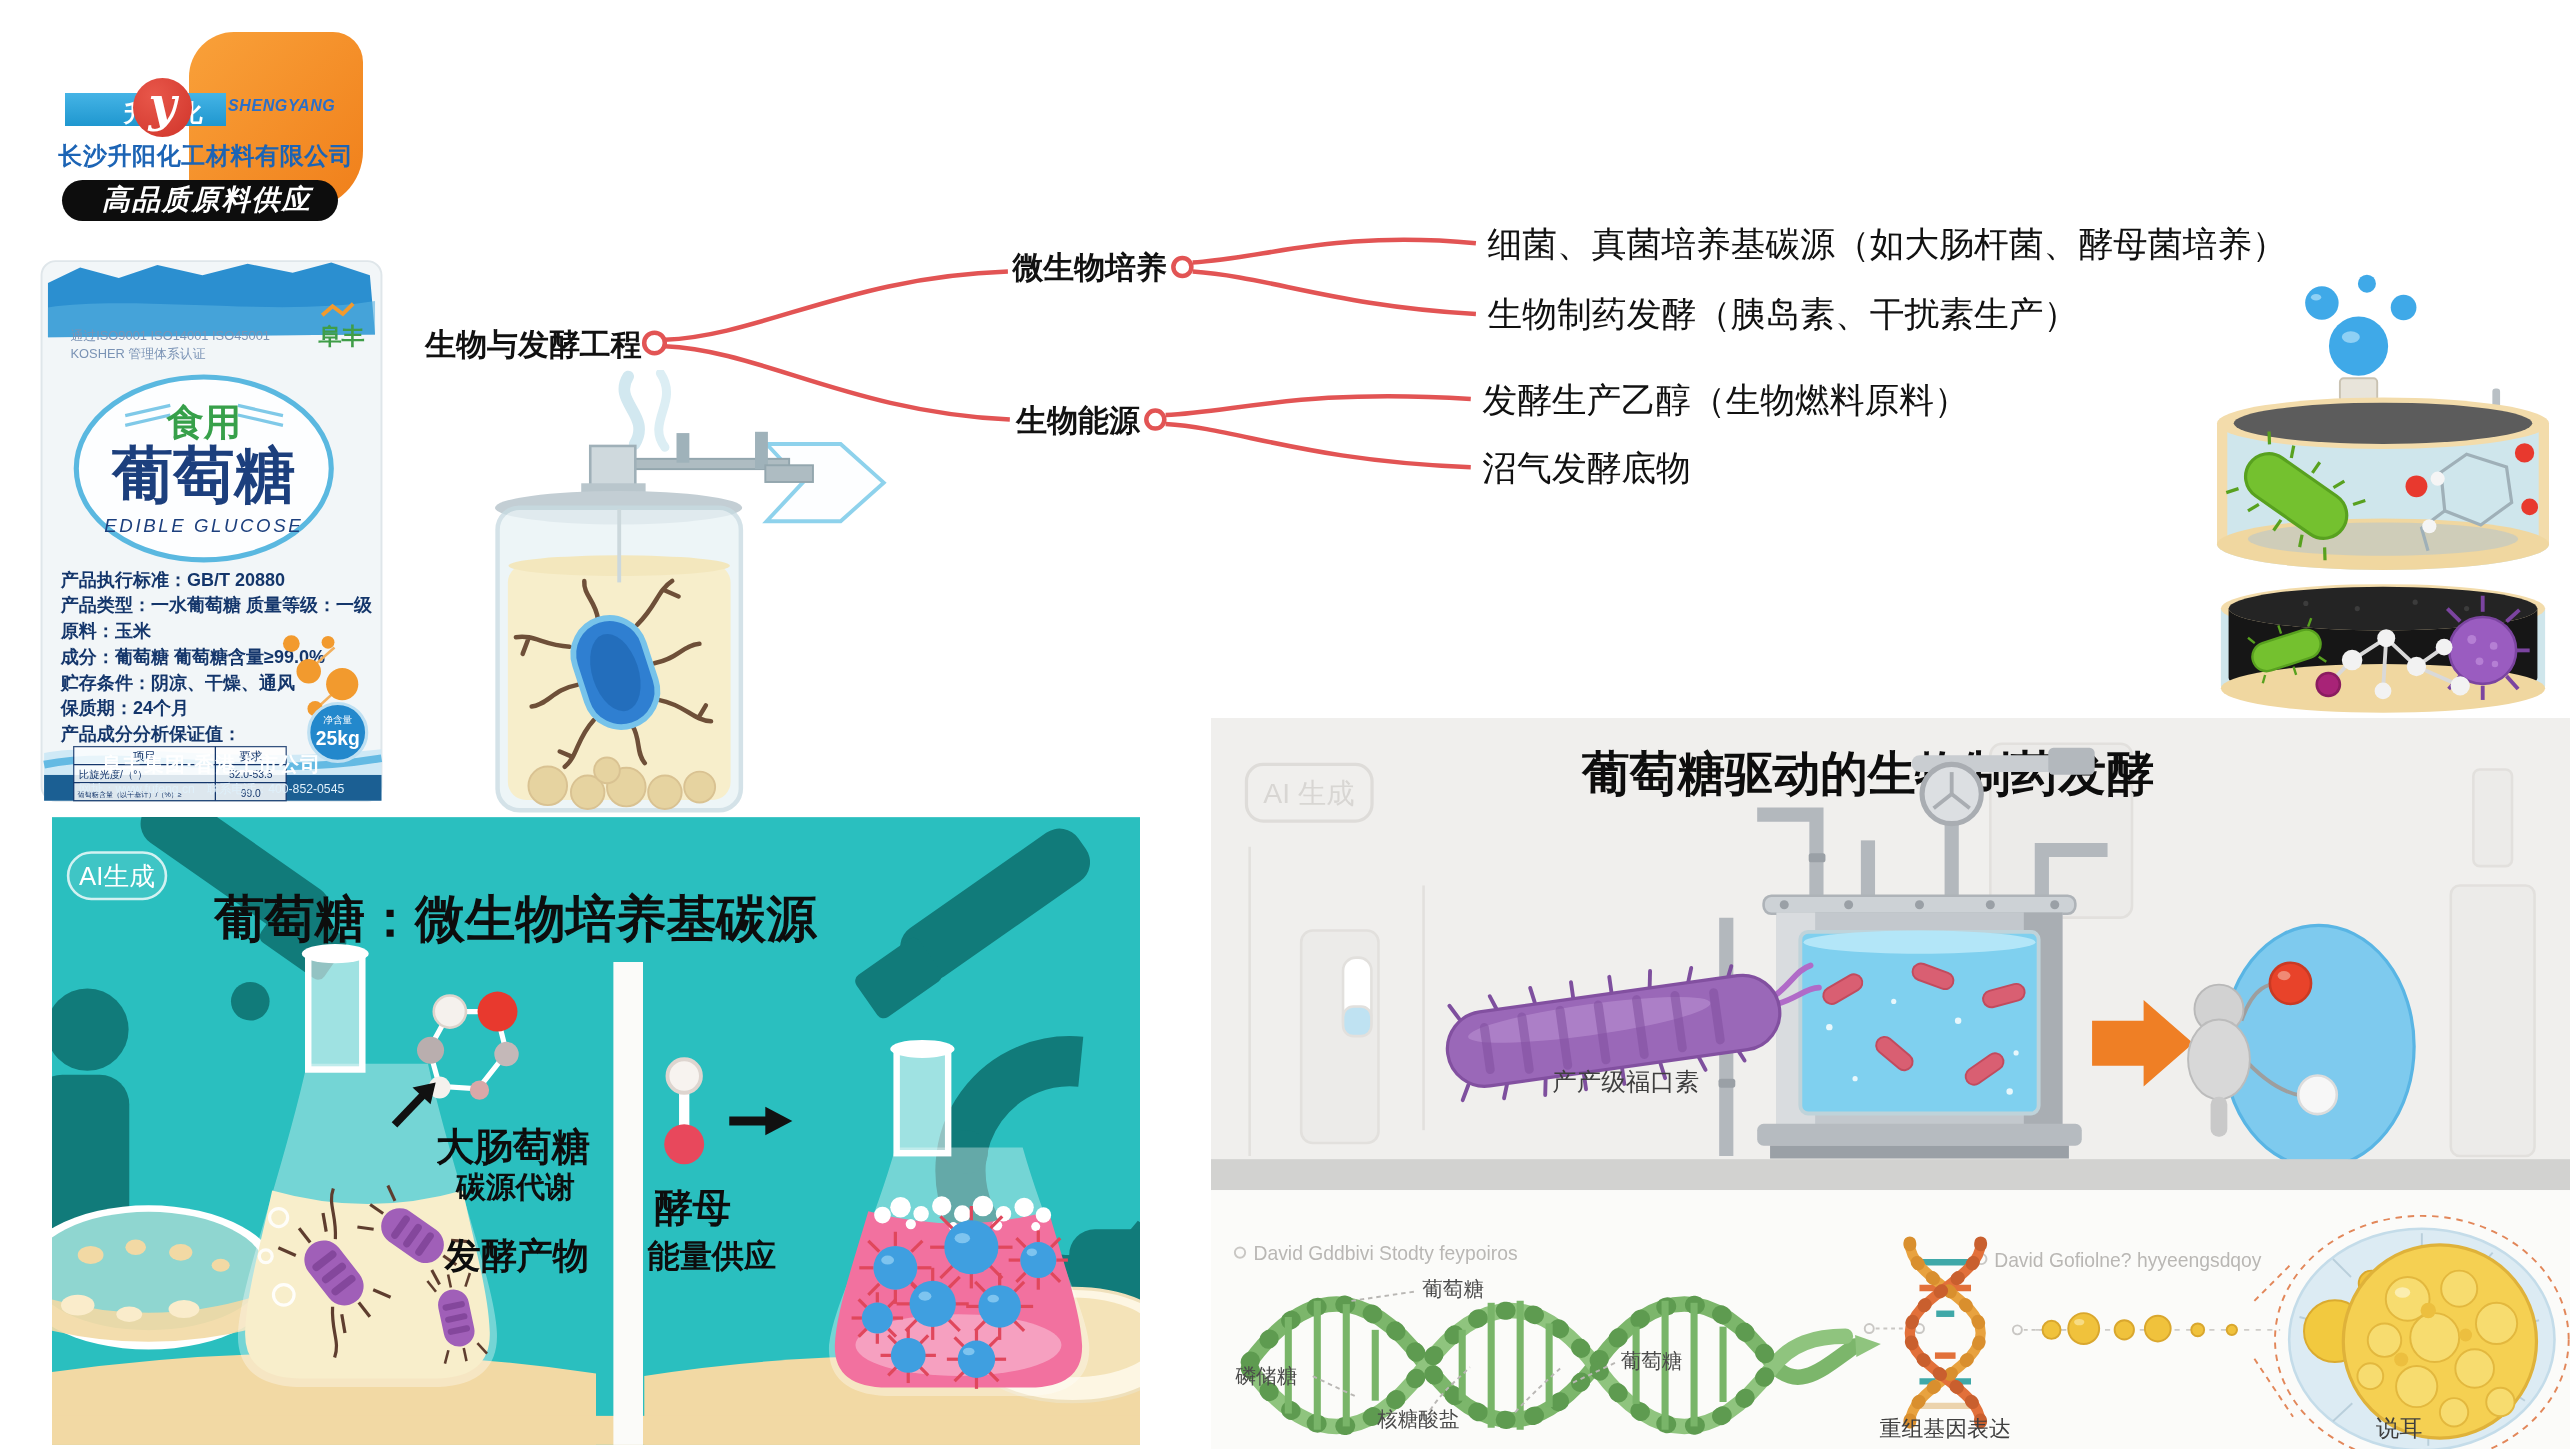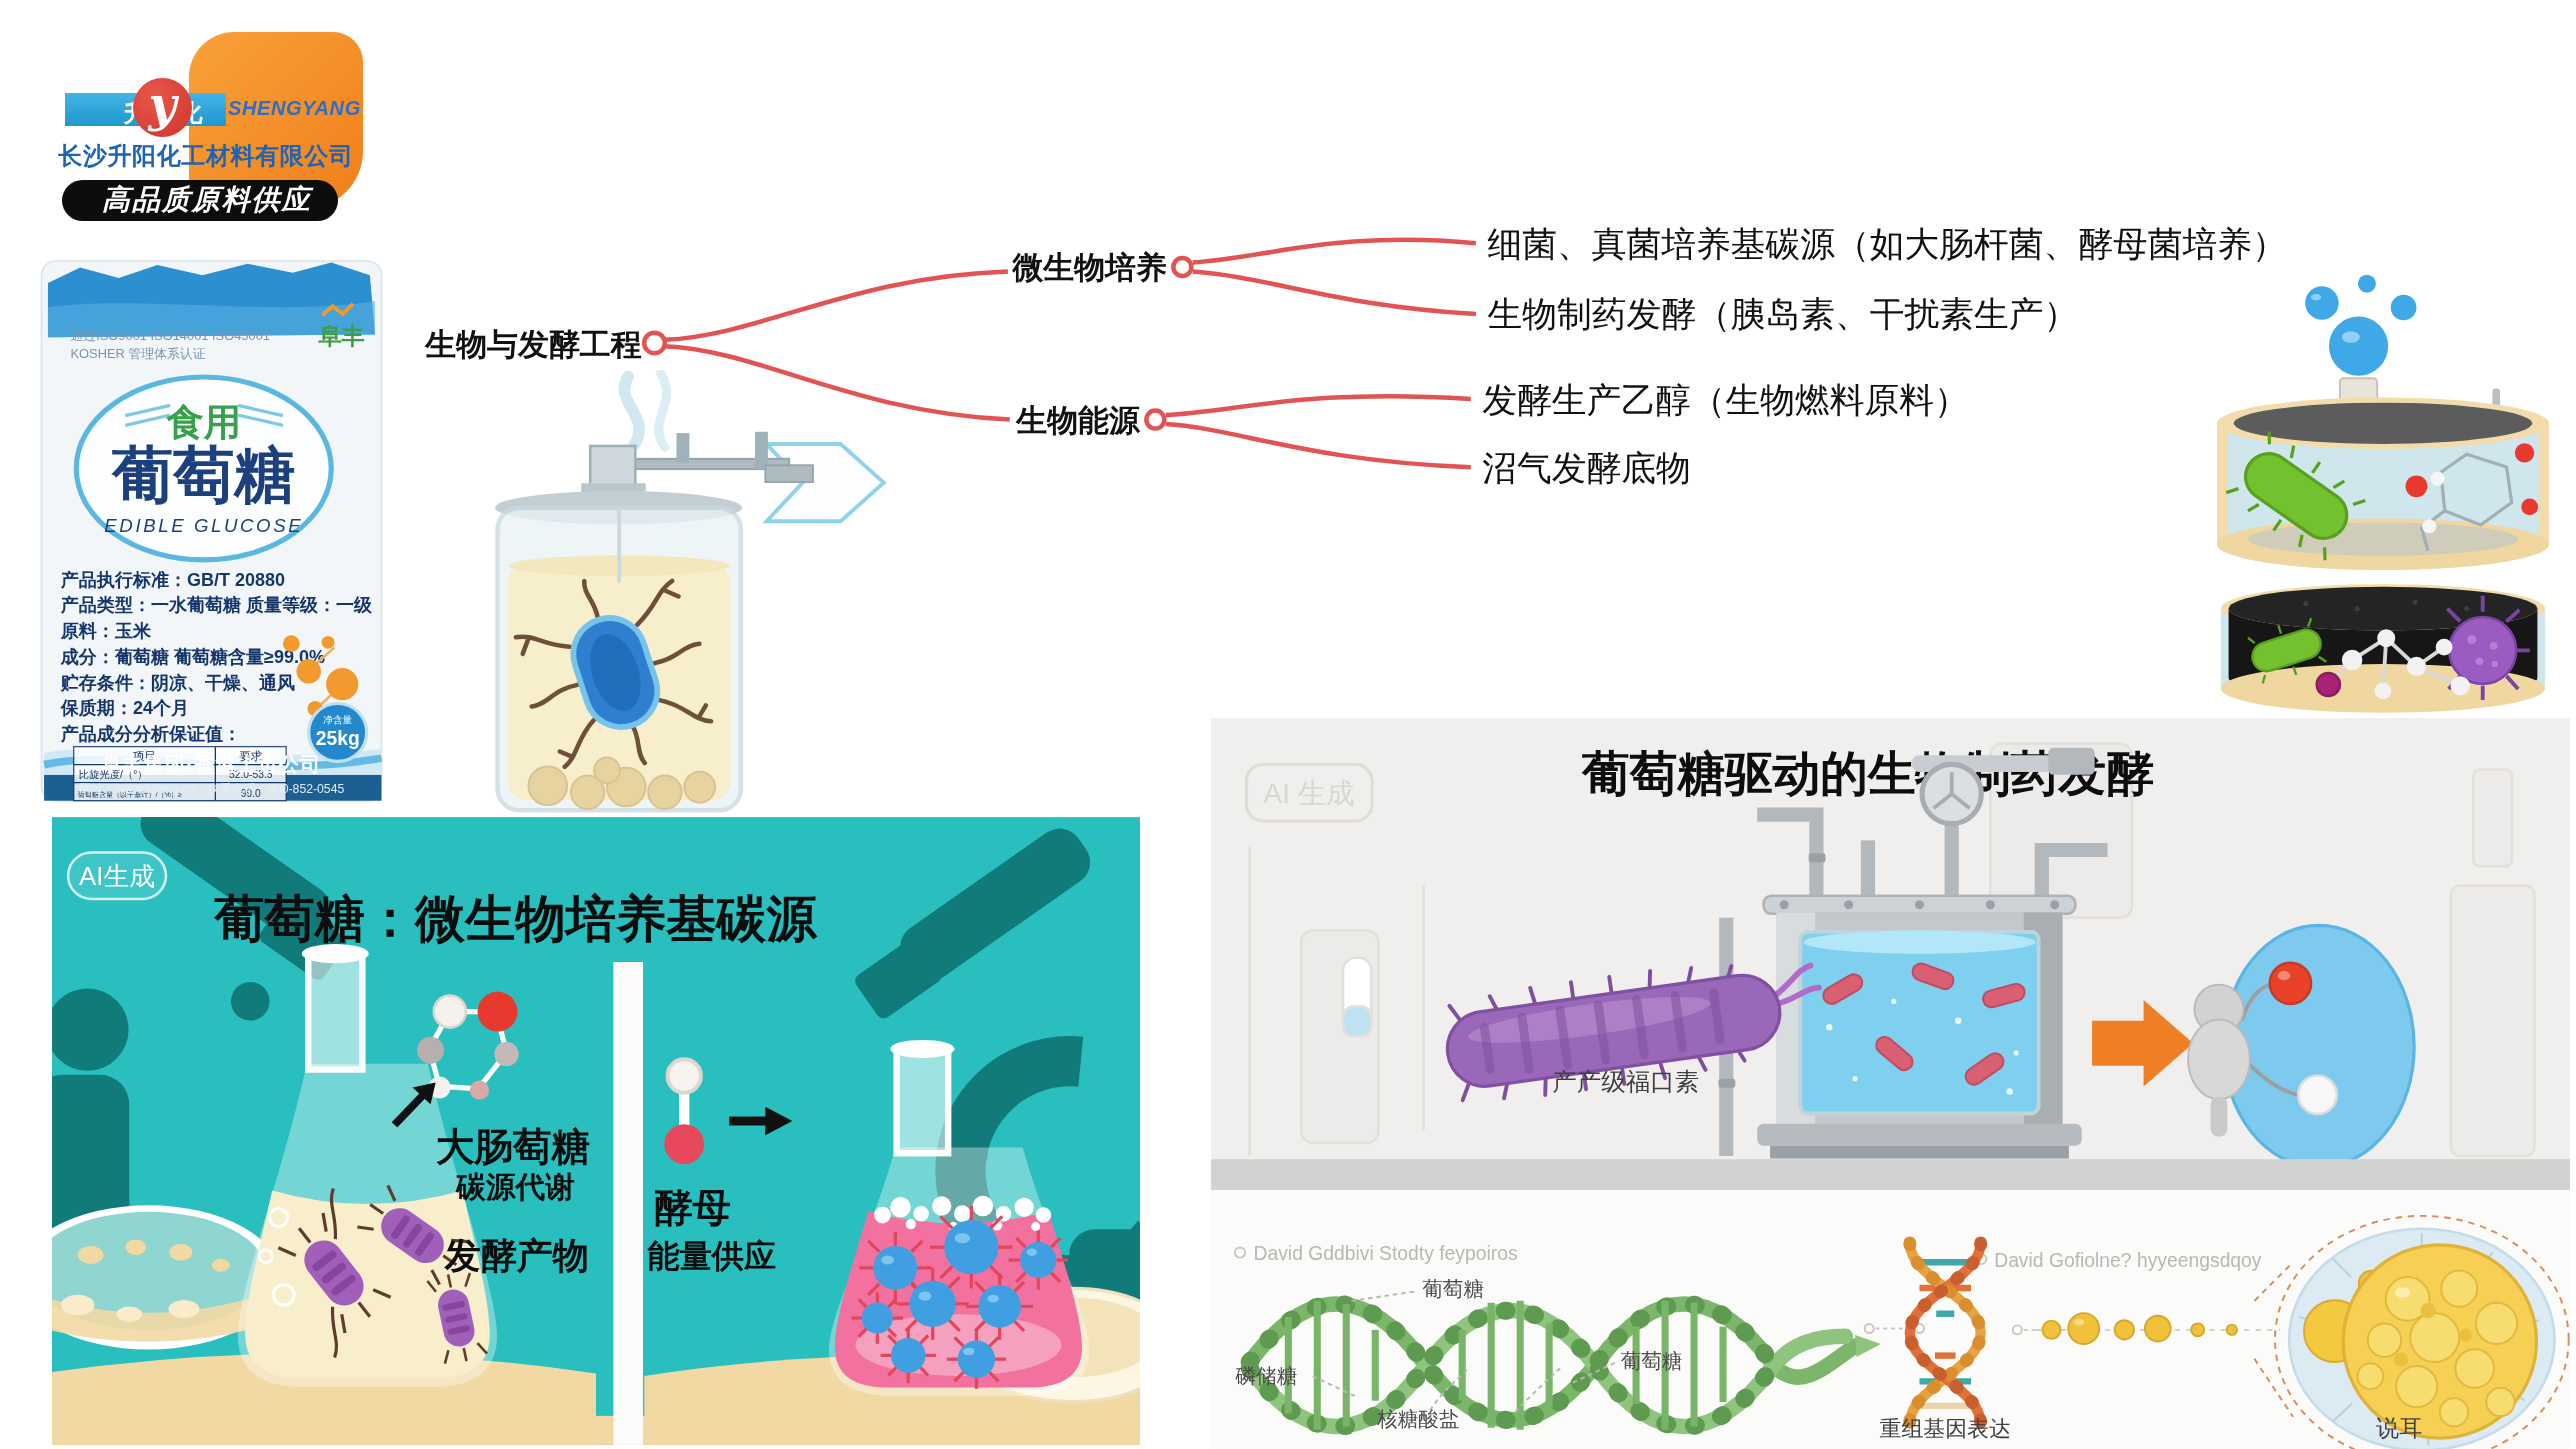--- a/index.html
+++ b/index.html
@@ -7,21 +7,21 @@
           font-family:"Liberation Sans", sans-serif;}
   .abs{position:absolute;}
   
   #logo{left:57px;top:24.5px;width:309px;height:206px;}
   .logo-blob{position:absolute;left:132px;top:7.7px;width:174px;height:177px;
              background:linear-gradient(135deg,#f9a13a,#f07f1a);
              border-radius:45px 30px 58px 26px;}
   .logo-banner{position:absolute;left:7.7px;top:68px;width:161px;height:33px;
                background:linear-gradient(180deg,#45b4e6,#1f97cf);}
   .logo-banner span{position:absolute;left:59px;top:3.9px;color:#ffffff;font-size:24.5px;font-weight:bold;letter-spacing:2.6px;}
-  .logo-en{position:absolute;left:171px;top:72px;color:#2a6fc9;font-size:20px;font-weight:bold;font-style:italic;letter-spacing:0.6px;}
+  .logo-en{position:absolute;left:171px;top:72px;color:#2a6fc9;font-size:16px;font-weight:bold;font-style:italic;letter-spacing:0.6px;}
   .logo-circle{position:absolute;left:76px;top:53px;width:59px;height:59px;border-radius:50%;
                background:radial-gradient(circle at 35% 30%,#e8574a,#d0342a);display:flex;align-items:center;justify-content:center;}
   .logo-circle span{color:#ffffff;font-size:48px;font-weight:bold;font-style:italic;
                     font-family:"DejaVu Serif", serif;line-height:45px;transform:translateY(-2.6px);}
   .logo-company{position:absolute;left:1.3px;top:115px;width:307px;color:#1c64b5;font-size:24px;font-weight:bold;letter-spacing:0.6px;}
   .logo-badge{position:absolute;left:5.2px;top:155px;width:276px;height:41px;background:#0d0d0d;border-radius:22px;
               display:flex;align-items:center;justify-content:center;}
   .logo-badge span{color:#ffffff;font-size:28px;font-weight:bold;font-style:italic;letter-spacing:1.9px;margin-left:13px;}
   svg text{font-family:"Liberation Sans", sans-serif;}
 </style>

